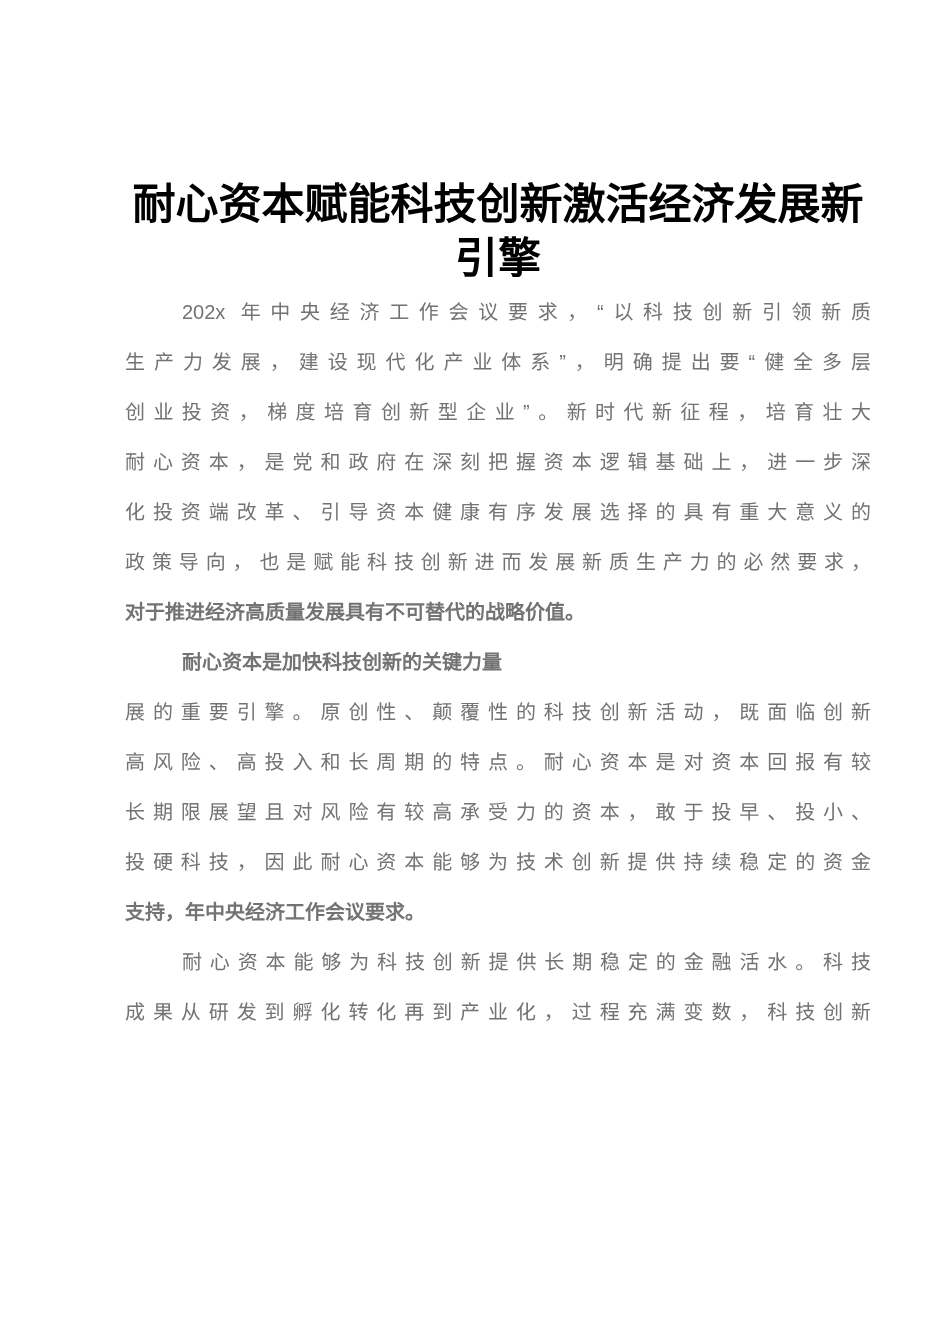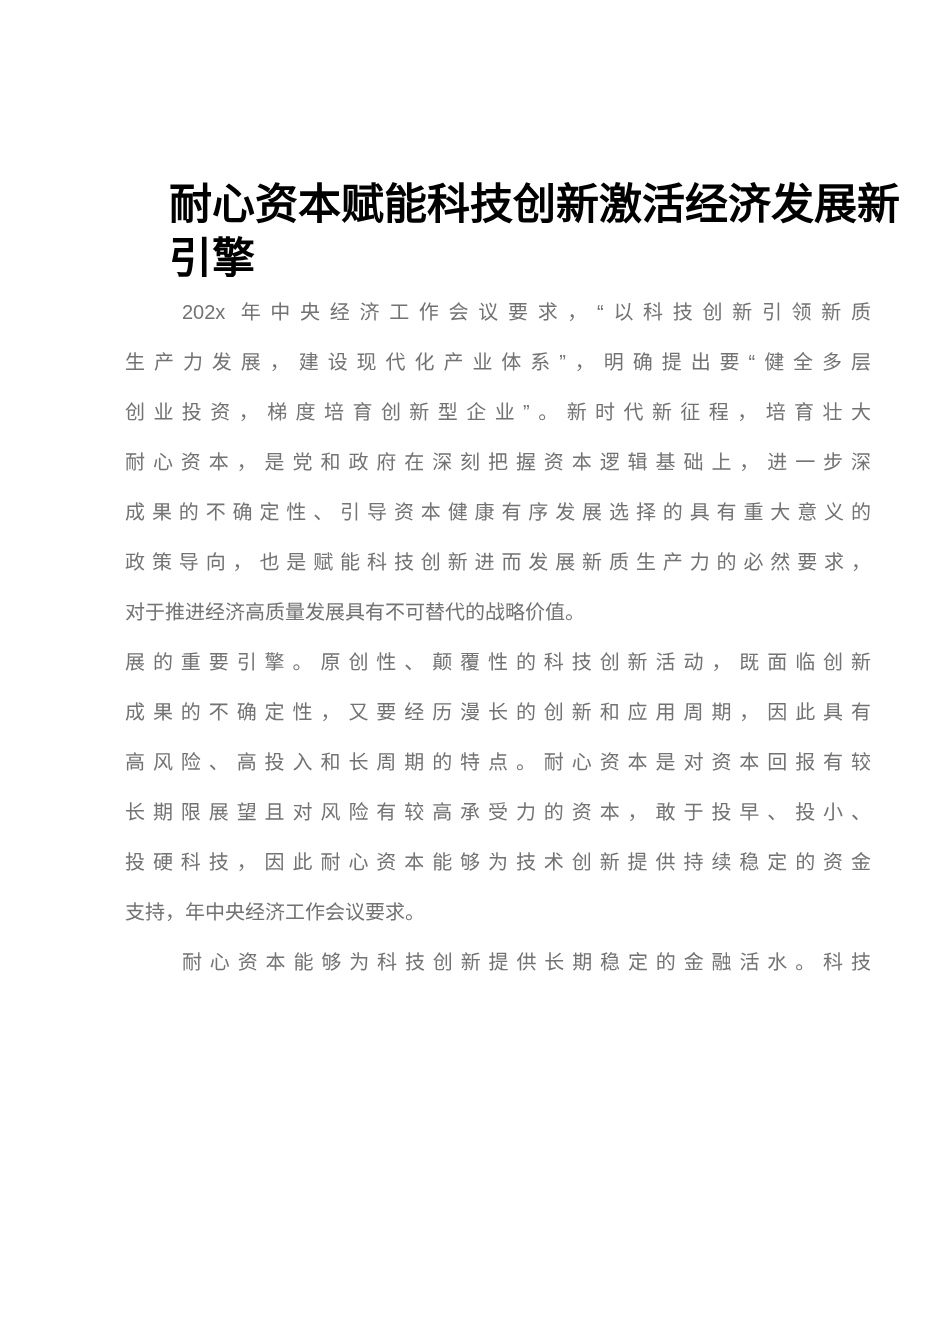--- a/index.html
+++ b/index.html
@@ -22,23 +22,23 @@
   }
   .doc-title {
     position: absolute;
     left: 125px;
     top: 178px;
     width: 746px;
     font-family: "Liberation Serif", "DejaVu Serif", serif;
     font-weight: bold;
     font-size: 43px;
     line-height: 54px;
+    text-align: center;
     color: #000000;
     letter-spacing: 0px;
-    margin-left: 44px;
   }
   .doc-body {
     position: absolute;
     left: 125px;
     top: 287px;
     width: 746px;
     font-family: "Liberation Sans", "DejaVu Sans", sans-serif;
     font-size: 20px;
     line-height: 50px;
     color: #737373;
@@ -48,20 +48,21 @@
     height: 50px;
     text-align: justify;
     text-align-last: justify;
     text-justify: inter-character;
     white-space: nowrap;
     overflow: visible;
   }
   .body-line.no-justify {
     text-align: left;
     text-align-last: left;
+    font-weight: bold;
   }
   .body-line.indent {
     padding-left: 57px;
     width: 689px;
   }
   .title-line {
     width: 100%;
   }
 </style>
 </head>
@@ -70,24 +71,25 @@
 <div class="page">
   <div class="doc-title">
       <div class="title-line">耐心资本赋能科技创新激活经济发展新</div>
       <div class="title-line">引擎</div>
     </div>
   <div class="doc-body">
       <div class="body-line indent">202x 年中央经济工作会议要求，“以科技创新引领新质</div>
       <div class="body-line">生产力发展，建设现代化产业体系”，明确提出要“健全多层</div>
       <div class="body-line">创业投资，梯度培育创新型企业”。新时代新征程，培育壮大</div>
       <div class="body-line">耐心资本，是党和政府在深刻把握资本逻辑基础上，进一步深</div>
-      <div class="body-line">成果的不确定性、引导资本健康有序发展选择的具有重大意义的</div>
+      <div class="body-line">化投资端改革、引导资本健康有序发展选择的具有重大意义的</div>
       <div class="body-line">政策导向，也是赋能科技创新进而发展新质生产力的必然要求，</div>
       <div class="body-line no-justify">对于推进经济高质量发展具有不可替代的战略价值。</div>
+      <div class="body-line indent no-justify">耐心资本是加快科技创新的关键力量</div>
       <div class="body-line">展的重要引擎。原创性、颠覆性的科技创新活动，既面临创新</div>
-      <div class="body-line">成果的不确定性，又要经历漫长的创新和应用周期，因此具有</div>
       <div class="body-line">高风险、高投入和长周期的特点。耐心资本是对资本回报有较</div>
       <div class="body-line">长期限展望且对风险有较高承受力的资本，敢于投早、投小、</div>
       <div class="body-line">投硬科技，因此耐心资本能够为技术创新提供持续稳定的资金</div>
       <div class="body-line no-justify">支持，年中央经济工作会议要求。</div>
       <div class="body-line indent">耐心资本能够为科技创新提供长期稳定的金融活水。科技</div>
+      <div class="body-line">成果从研发到孵化转化再到产业化，过程充满变数，科技创新</div>
     </div>
 </div>
 
 </body></html>

